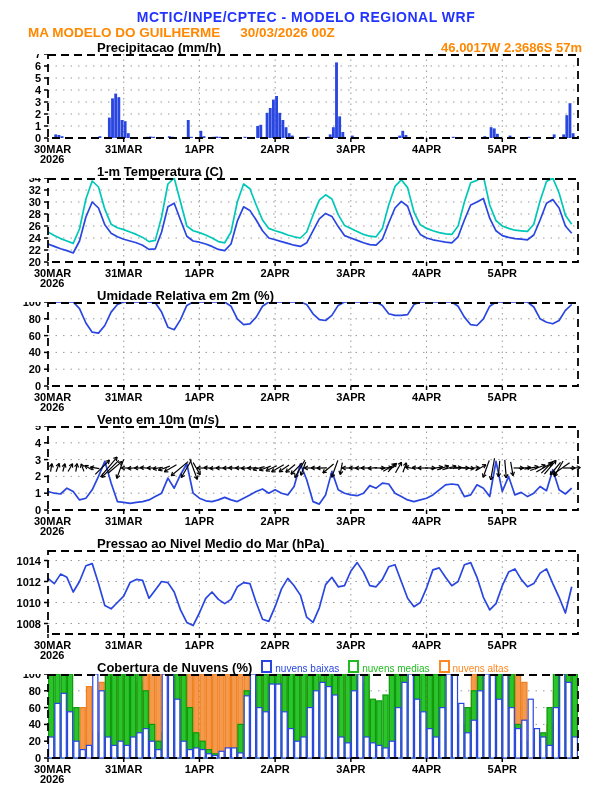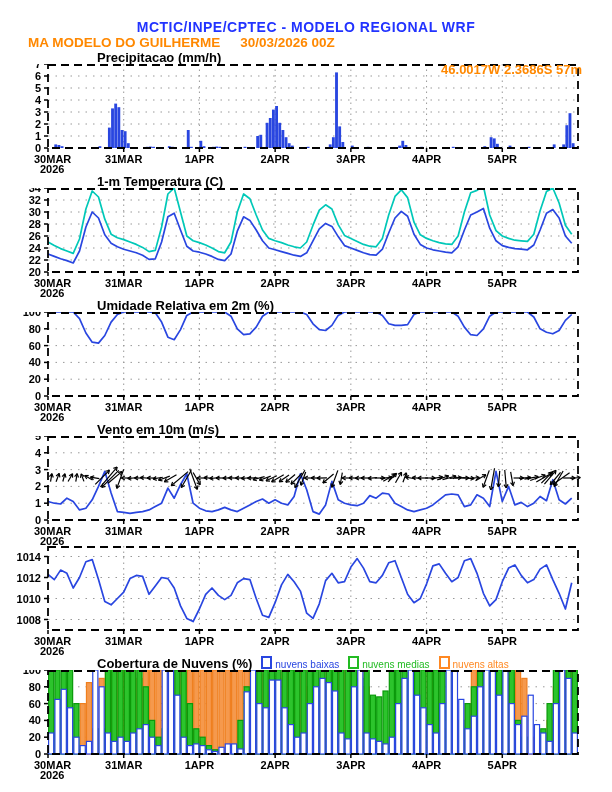--- a/index.html
+++ b/index.html
@@ -1,22 +1,22 @@
 <!DOCTYPE html>
 <html><head>
 <meta charset="utf-8">
 <style>
   html,body{margin:0;padding:0;background:#fff}
   body{width:612px;height:792px;overflow:hidden;font-family:"Liberation Sans",sans-serif}
-  .hdr1{padding-top:19px;text-align:center;font-weight:bold;font-size:14px;letter-spacing:.5px;color:#2233ff;white-space:pre}
+  .hdr1{padding-top:9px;text-align:center;font-weight:bold;font-size:14px;letter-spacing:.5px;color:#2233ff;white-space:pre}
   .hdr2{padding-left:28px;font-weight:bold;font-size:13.5px;color:#ff8800;white-space:pre}
   .hdr2 .run{margin-left:20px}
   .panel{position:relative}
   .trow{position:relative;height:14px;padding-left:97px;font-weight:bold;font-size:13px;color:#000;white-space:nowrap}
-  .trow .right{position:absolute;right:30px;top:12px}
+  .trow .right{position:absolute;right:30px;top:0}
   .legend{display:inline}
   .legend .item{font-weight:normal;font-size:10px}
   .sq{display:inline-block;width:7px;height:9px;border:2px solid #000;background:#fff;margin:0 3px 0 9px;vertical-align:-1px}
   svg{display:block}
   svg text.tick{font:bold 11px "Liberation Sans",sans-serif;fill:#000}
 </style>
 </head>
 <body>
 
 <div class="hdr1">MCTIC/INPE/CPTEC - MODELO REGIONAL WRF</div>
@@ -539,20 +539,21 @@
       <text x="350.85714285714283" y="99" text-anchor="middle" class="tick">3APR</text>
       <line x1="426.57142857142856" x2="426.57142857142856" y1="84" y2="88" stroke="#000" stroke-width="1.5"></line>
       <text x="426.57142857142856" y="99" text-anchor="middle" class="tick">4APR</text>
       <line x1="502.2857142857143" x2="502.2857142857143" y1="84" y2="88" stroke="#000" stroke-width="1.5"></line>
       <text x="502.2857142857143" y="99" text-anchor="middle" class="tick">5APR</text>
       <text x="40" y="109" text-anchor="start" class="tick">2026</text>
     </svg>
 </div>
 
 <div class="panel">
+  <div class="trow"><span>Pressao ao Nivel Medio do Mar (hPa)</span></div>
   <svg width="612" height="110" viewBox="0 0 612 110">
       <line x1="48" x2="578" y1="73.5" y2="73.5" stroke="#999999" stroke-width="1" stroke-dasharray="1.5 6"></line>
       <line x1="48" x2="578" y1="52.5" y2="52.5" stroke="#999999" stroke-width="1" stroke-dasharray="1.5 6"></line>
       <line x1="48" x2="578" y1="31.5" y2="31.5" stroke="#999999" stroke-width="1" stroke-dasharray="1.5 6"></line>
       <line x1="48" x2="578" y1="10.5" y2="10.5" stroke="#999999" stroke-width="1" stroke-dasharray="1.5 6"></line>
       <line x1="123.71428571428571" x2="123.71428571428571" y1="0" y2="84" stroke="#999999" stroke-width="1" stroke-dasharray="1.5 4"></line>
       <line x1="199.42857142857142" x2="199.42857142857142" y1="0" y2="84" stroke="#999999" stroke-width="1" stroke-dasharray="1.5 4"></line>
       <line x1="275.1428571428571" x2="275.1428571428571" y1="0" y2="84" stroke="#999999" stroke-width="1" stroke-dasharray="1.5 4"></line>
       <line x1="350.85714285714283" x2="350.85714285714283" y1="0" y2="84" stroke="#999999" stroke-width="1" stroke-dasharray="1.5 4"></line>
       <line x1="426.57142857142856" x2="426.57142857142856" y1="0" y2="84" stroke="#999999" stroke-width="1" stroke-dasharray="1.5 4"></line>

